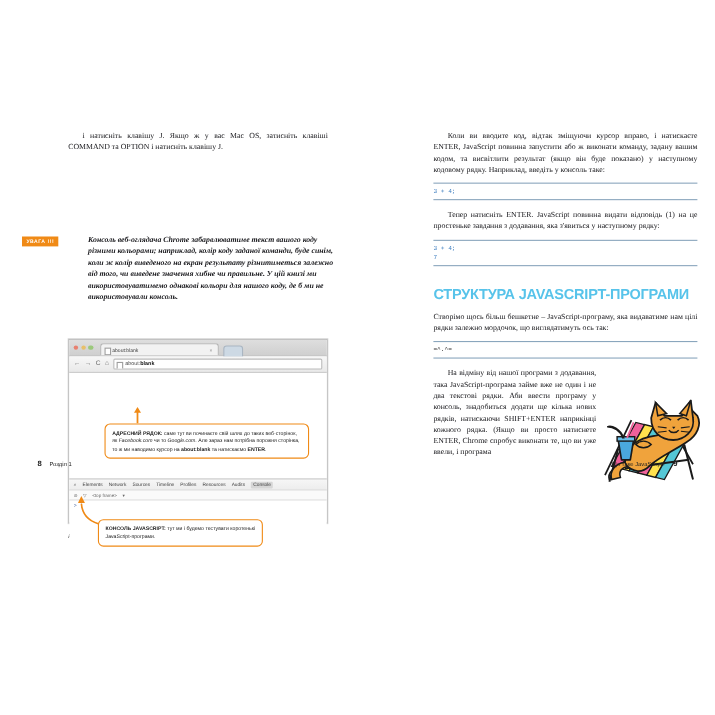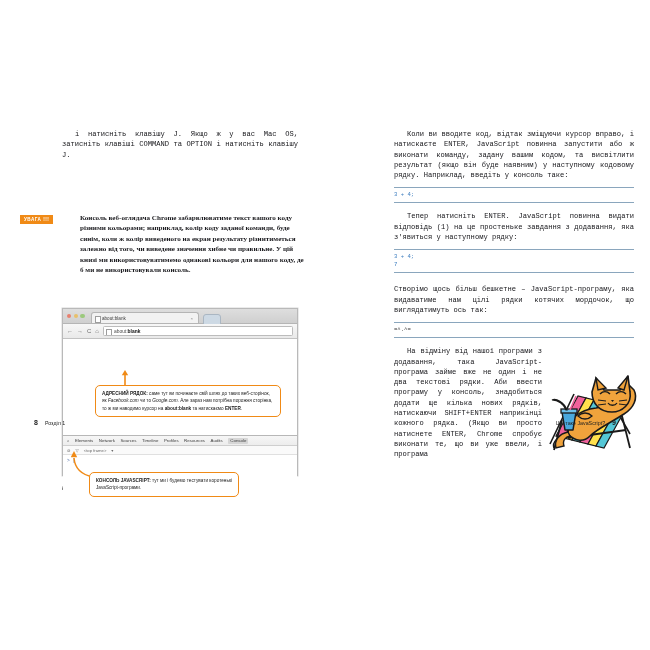--- a/index.html
+++ b/index.html
@@ -26,27 +26,27 @@
 
   .col{
     position:absolute;
     left:48px;
     top:0;
     width:236px;
   }
   .page-right .col{ left:46px; width:240px; }
 
   p.body{
-    margin:11px 0 0 0;
+    margin:0 0 0 0;
     font-size:7.1px;
     line-height:10.3px;
     text-align:justify;
     color:#16161a;
     text-indent:13px;
-    font-family:Liberation Mono, monospace;
+    font-family:Liberation Serif, serif;
   }
   p.body.noindent{ text-indent:0; }
   p.gap{ margin-top:8px; }
 
   
   .note{
     position:absolute;
     left:6px;
     top:95px;
     width:284px;
@@ -62,20 +62,21 @@
     letter-spacing:0.5px;
     padding:2.2px 4px 2.2px 4px;
     line-height:5px;
     white-space:nowrap;
   }
   .note-text{
     position:absolute;
     left:60px;
     top:0;
     width:224px;
+    font-style:italic;
     font-weight:600;
     font-size:7.1px;
     line-height:10.4px;
     color:#1a1a1e;
     text-align:left;
   }
 
   
   .figure{
     position:absolute;
@@ -406,36 +407,37 @@
     </div>
 
     <div class="footer footer-left">
       <span class="folio">8</span><span class="chaptertxt">Розділ 1</span>
     </div>
   </div>
 
   <div class="page page-right">
     <div class="col">
 
-      <p class="body">Коли ви вводите код, відтак зміщуючи курсор вправо, і натискаєте ENTER, JavaScript повинна запустити або ж виконати команду, задану вашим кодом, та висвітлити результат (якщо він буде наявним) у наступному кодовому рядку. Наприклад, введіть у консоль таке:</p>
+      <p class="body">Коли ви вводите код, відтак зміщуючи курсор вправо, і натискаєте ENTER, JavaScript повинна запустити або ж виконати команду, задану вашим кодом, та висвітлити результат (якщо він буде показано) у наступному кодовому рядку. Наприклад, введіть у консоль таке:</p>
 
       <div class="codeblock">
         <div>3 + 4;</div>
       </div>
 
       <p class="body gap">Тепер натисніть ENTER. JavaScript повинна видати відповідь (1) на це простеньке завдання з додавання, яка з'явиться у наступному рядку:</p>
 
       <div class="codeblock">
         <div>3 + 4;</div>
         <div class="out">7</div>
       </div>
 
 
-
-      <p class="body noindent">Створімо щось більш бешкетне – JavaScript-програму, яка видаватиме нам цілі рядки котячих мордочок, що виглядатимуть ось так:</p>
+      <h2 class="section">СТРУКТУРА JAVASCRIPT-ПРОГРАМИ</h2>
+
+      <p class="body noindent">Створімо щось більш бешкетне – JavaScript-програму, яка видаватиме нам цілі рядки залежно мордочок, що виглядатимуть ось так:</p>
 
       <div class="codeblock plain">
         <div>=^.^=</div>
       </div>
 
       <div class="flowwrap">
         <p class="body narrow gap">На відміну від нашої програми з додавання, така JavaScript-програма займе вже не один і не два текстові рядки. Аби ввести програму у консоль, знадобиться додати ще кілька нових рядків, натискаючи SHIFT+ENTER наприкінці кожного рядка. (Якщо ви просто натиснете ENTER, Chrome спробує виконати те, що ви уже ввели, і програма</p>
 
         <svg class="catbox" viewBox="0 0 108 96">
 

